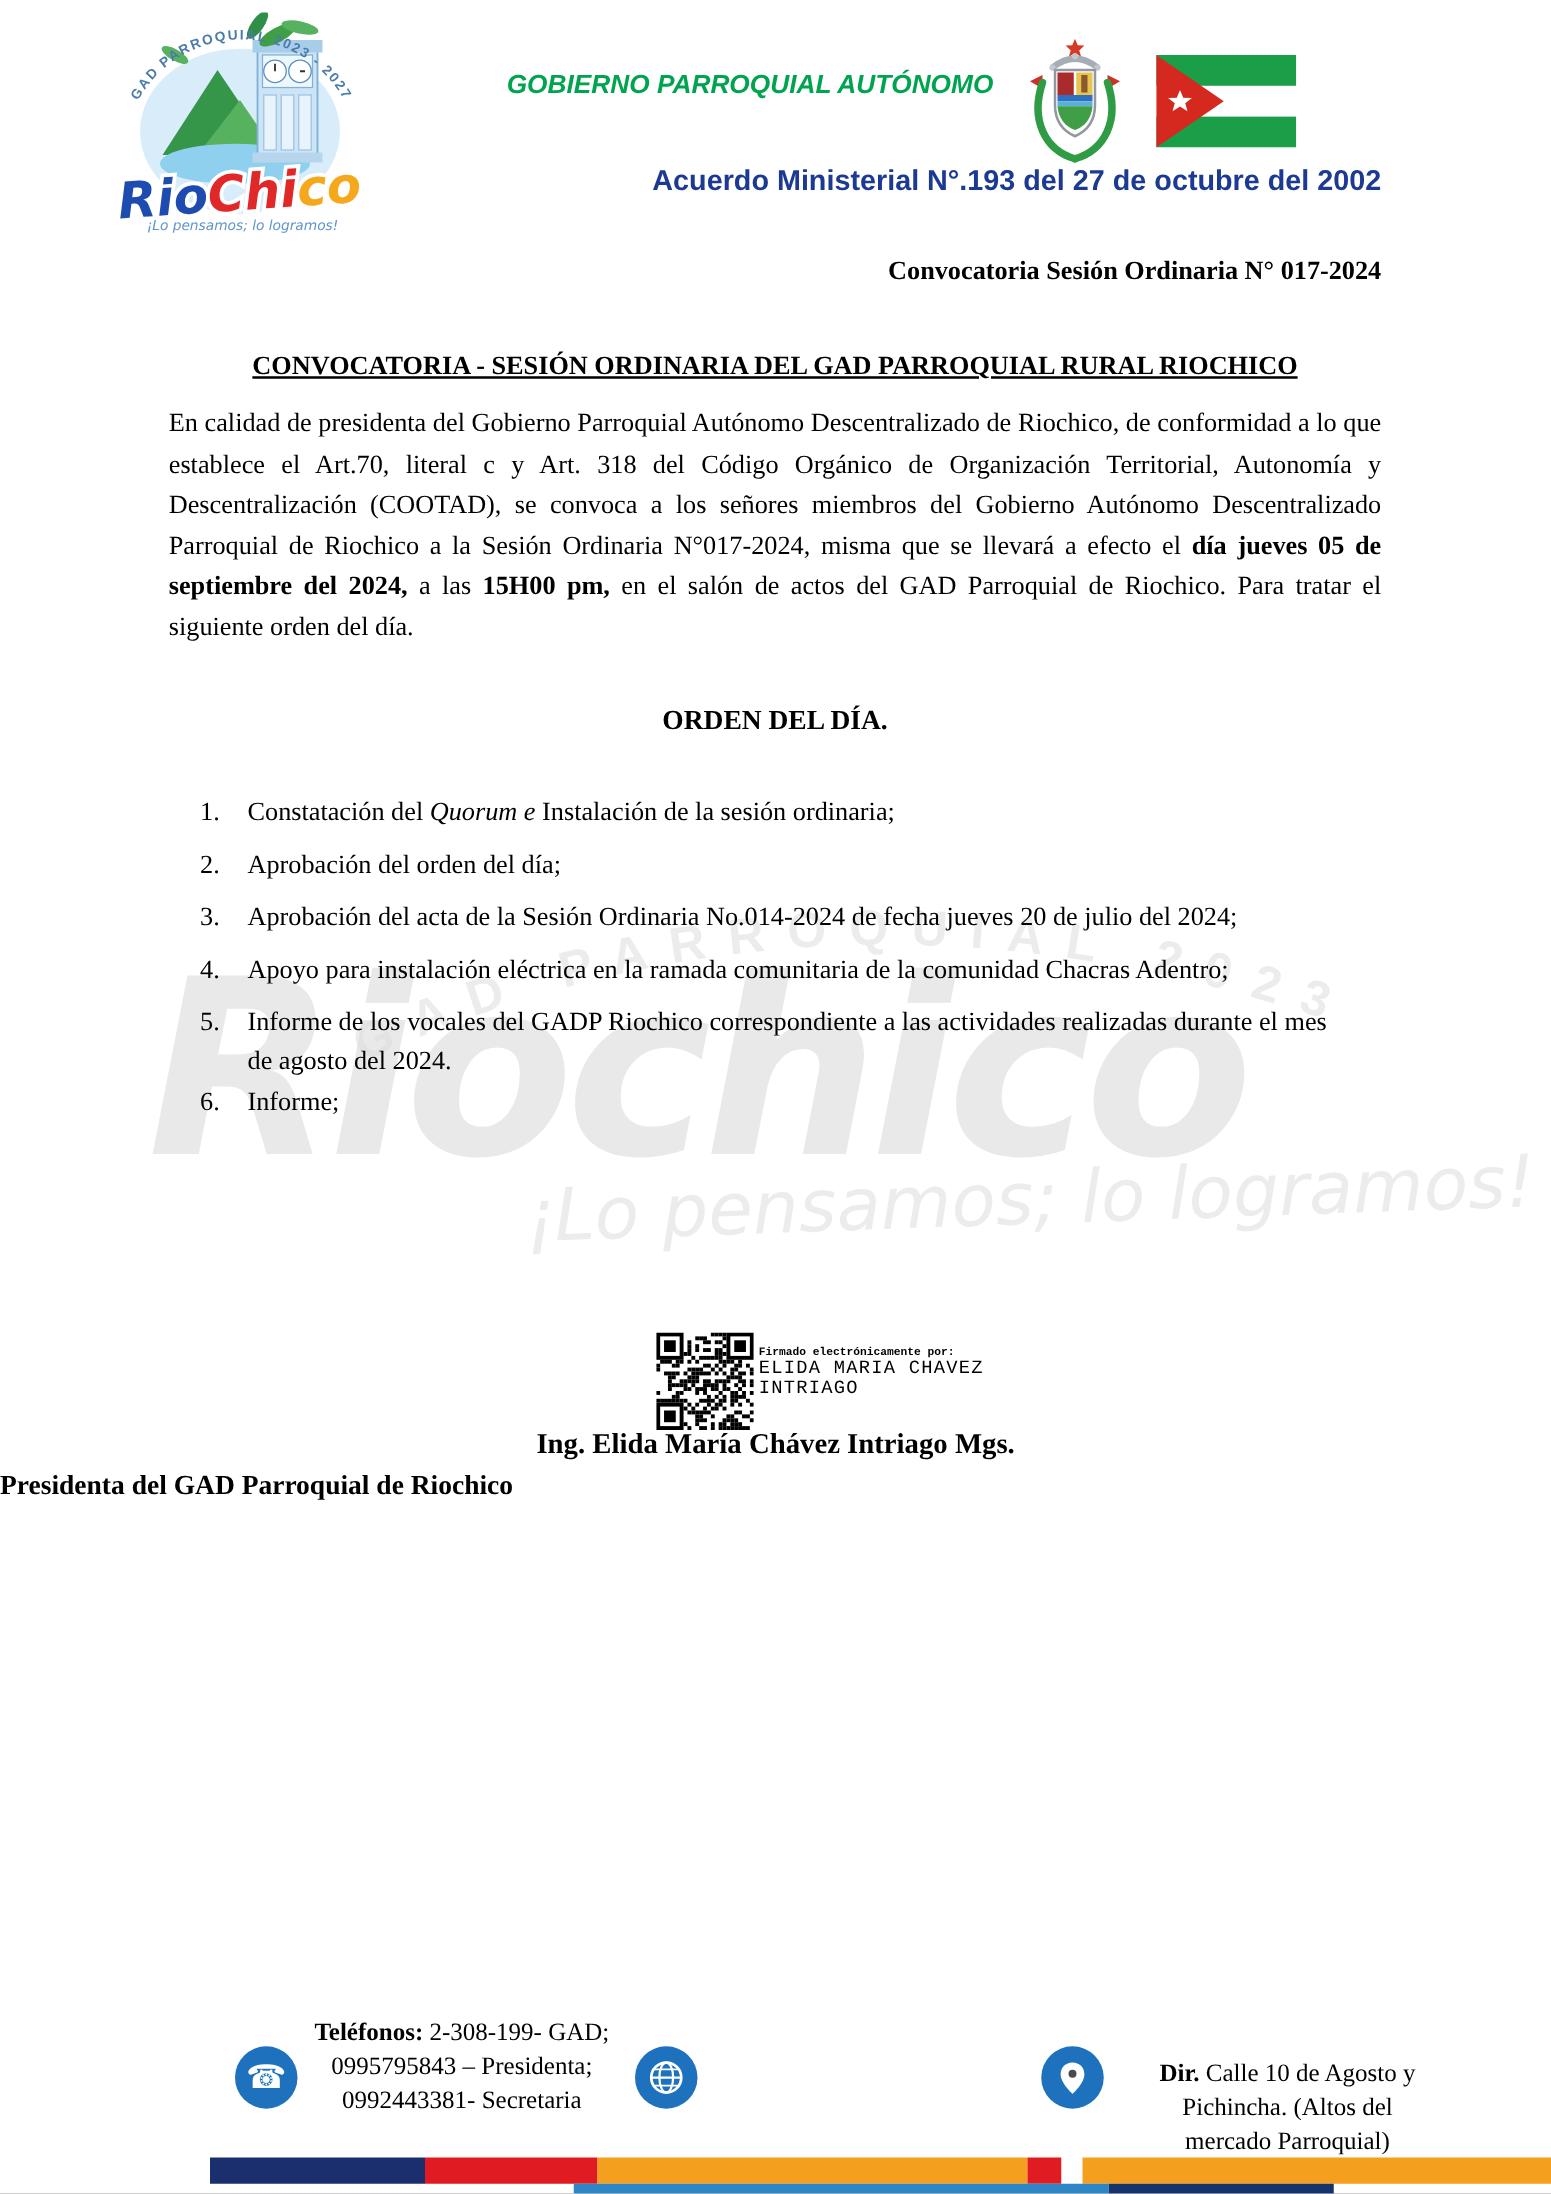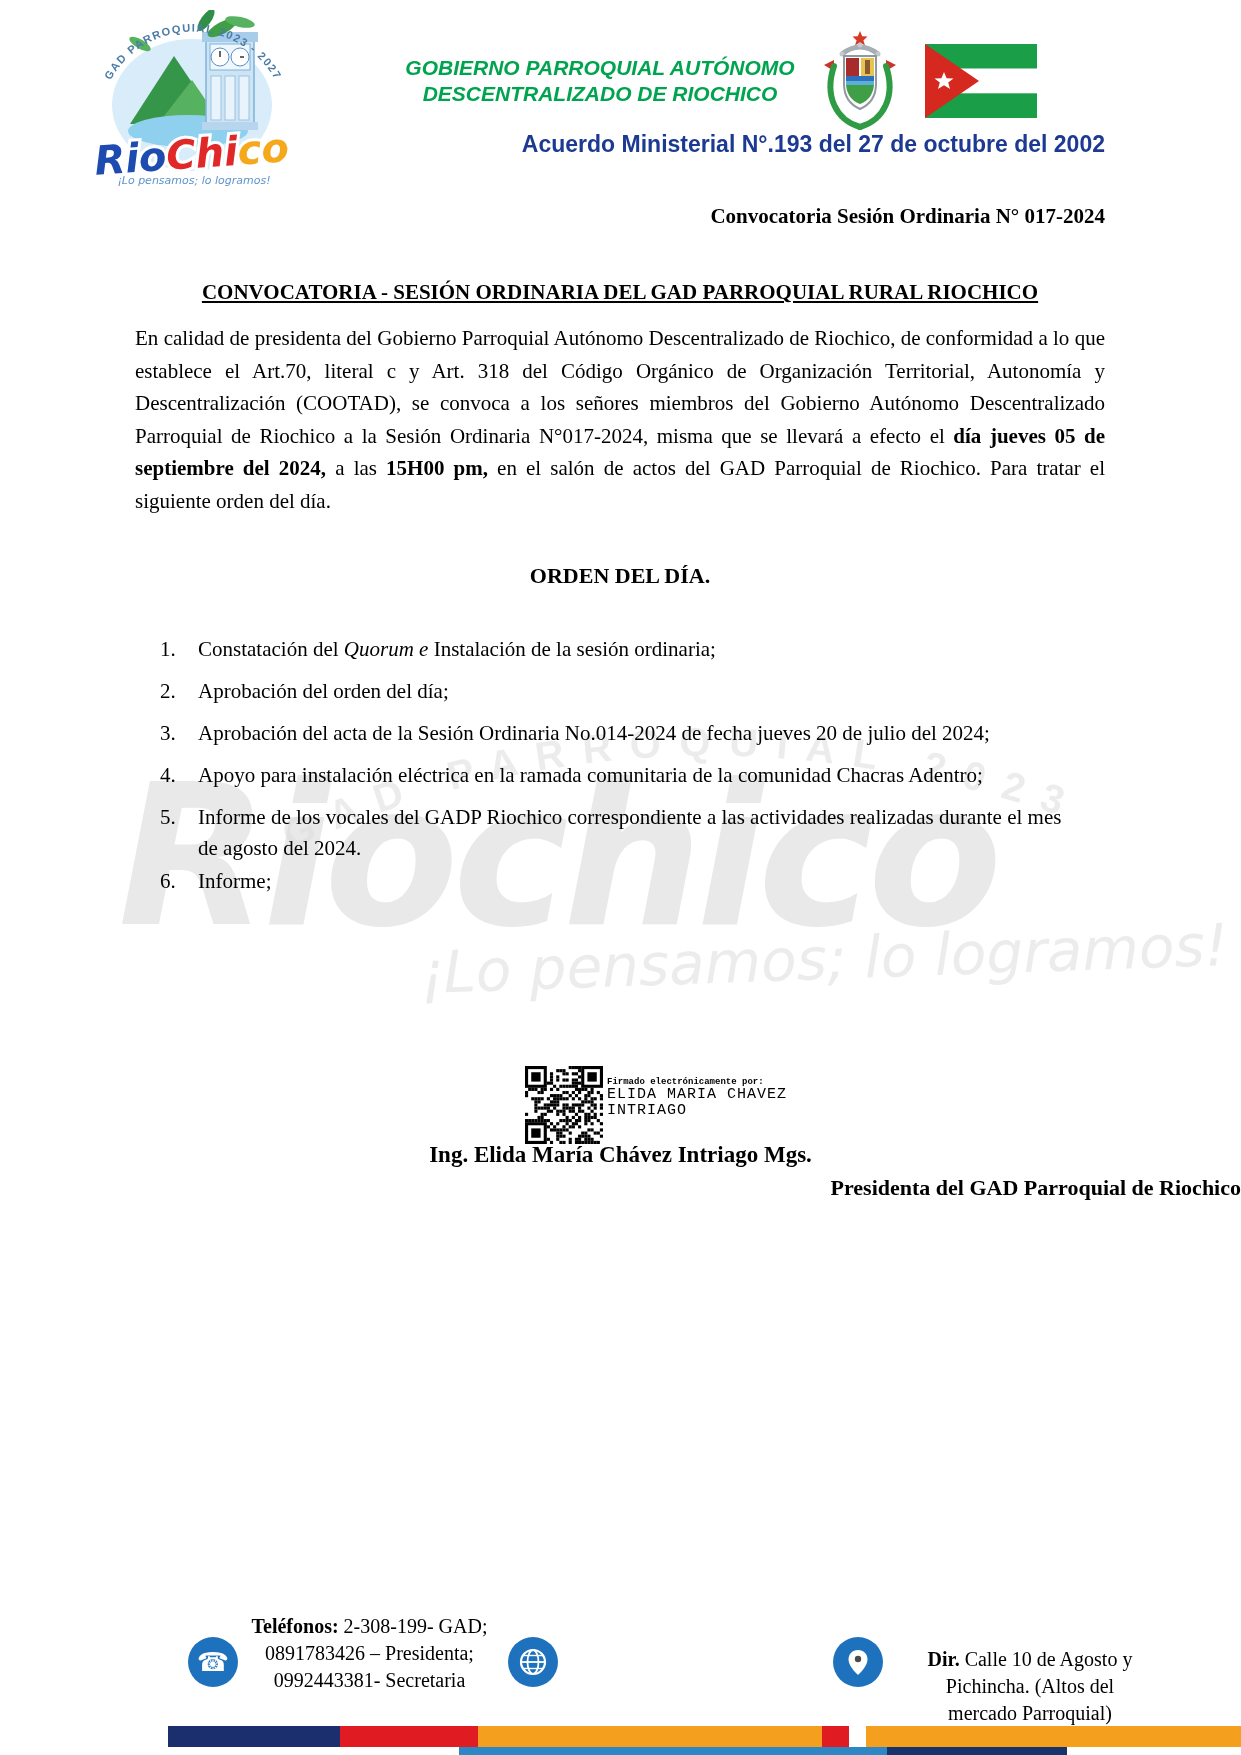--- a/index.html
+++ b/index.html
@@ -30,21 +30,21 @@
   .orden-item{display:flex;margin-bottom:11px;}
   .orden-item:nth-child(5){margin-bottom:2px;}
   .orden-num{width:38px;flex:0 0 38px;}
   .orden-text{flex:1;padding-right:10px;}
   
   .qr-box{left:525px;top:1066px;z-index:2;}
   .qr-caption{left:607px;top:1078px;z-index:2;font-family:"Liberation Mono",monospace;line-height:1.05;}
   .qr-caption .tiny{font-size:9px;font-weight:bold;display:block;}
   .qr-caption .nm{font-size:15px;display:block;letter-spacing:1px;}
   .sig-name{left:0;top:1142px;width:1241px;text-align:center;font-weight:bold;font-size:23px;z-index:2;}
-  .sig-role{left:0;top:1175px;width:1241px;text-align:right;font-weight:bold;font-size:22px;z-index:2;}
+  .sig-role{left:0;top:1175px;width:1241px;text-align:left;font-weight:bold;font-size:22px;z-index:2;}
   
   .icon-circle{width:50px;height:50px;border-radius:50%;background:#1e72bd;z-index:2;
                display:flex;align-items:center;justify-content:center;}
   .tel-icon{left:188px;top:1637px;}
   .tel-glyph{color:#fff;font-size:26px;font-family:"DejaVu Sans",sans-serif;line-height:1;}
   .tel-text{left:242px;top:1613px;width:255px;text-align:center;font-size:20px;line-height:27px;z-index:2;}
   .mail-icon{left:508px;top:1637px;}
   .mail-text{left:562px;top:1618px;width:300px;text-align:left;font-size:20px;line-height:30px;z-index:2;}
   .mail-text .lbl{font-family:"Liberation Sans",sans-serif;font-weight:bold;}
   .pin-icon{left:833px;top:1637px;}
@@ -99,21 +99,20 @@
     <g transform="rotate(-4 122 150)">
       <text x="122" y="158" text-anchor="middle" font-family="DejaVu Sans, sans-serif" font-weight="bold" font-style="italic" font-size="40" stroke="#fff" stroke-width="6" paint-order="stroke">
         <tspan fill="#1e4bb0">Rio</tspan><tspan fill="#e02828">Chi</tspan><tspan fill="#f5a81c">co</tspan>
       </text>
     </g>
     <text x="124" y="174" text-anchor="middle" font-family="DejaVu Sans, sans-serif" font-style="italic" font-size="11" fill="#5e95cc">¡Lo pensamos; lo logramos!</text>
   </svg>
 
   <div class="abs org-name">
     <div>GOBIERNO PARROQUIAL AUTÓNOMO</div>
-    <div>DESCENTRALIZADO DE RIOCHICO</div>
   </div>
   <div class="abs acuerdo">Acuerdo Ministerial N°.193 del 27 de octubre del 2002</div>
 
   <svg class="abs" style="left:820px;top:30px;z-index:2;" width="80" height="104" viewBox="0 0 80 104">
     <polygon points="40,1 42.2,6.2 47.5,6.4 43.4,10.4 45,15.6 40,12.4 35,15.6 36.6,10.4 32.5,6.4 37.8,6.2" fill="#d43a26"></polygon>
     <path d="M 22 24 Q 40 10 58 24" stroke="#a7adb4" stroke-width="5" fill="none"></path>
     <circle cx="22" cy="24" r="2.5" fill="#c2c8ce"></circle>
     <circle cx="40" cy="15" r="2.5" fill="#c2c8ce"></circle>
     <circle cx="58" cy="24" r="2.5" fill="#c2c8ce"></circle>
     <polygon points="14,30 4,35 14,41" fill="#cf3028"></polygon>
@@ -413,21 +412,21 @@
     <span class="nm">INTRIAGO</span>
   </div>
   <div class="abs sig-name">Ing. Elida María Chávez Intriago Mgs.</div>
   <div class="abs sig-role">Presidenta del GAD Parroquial de Riochico</div>
 
   <div class="abs icon-circle tel-icon">
     <span class="tel-glyph">☎</span>
   </div>
   <div class="abs tel-text">
     <span class="b">Teléfonos:</span><span> 2-308-199- GAD;</span><br>
-    <span>0891783426 – Presidenta;</span><br>
+    <span>0995795843 – Presidenta;</span><br>
     <span>0992443381- Secretaria</span>
   </div>
 
   <div class="abs icon-circle mail-icon">
     <svg width="34" height="34" viewBox="0 0 34 34">
       <circle cx="17" cy="17" r="12" stroke="#fff" stroke-width="2.2" fill="none"></circle>
       <ellipse cx="17" cy="17" rx="5.5" ry="12" stroke="#fff" stroke-width="1.8" fill="none"></ellipse>
       <line x1="5" y1="17" x2="29" y2="17" stroke="#fff" stroke-width="1.8"></line>
       <line x1="7" y1="10.5" x2="27" y2="10.5" stroke="#fff" stroke-width="1.4"></line>
       <line x1="7" y1="23.5" x2="27" y2="23.5" stroke="#fff" stroke-width="1.4"></line>

